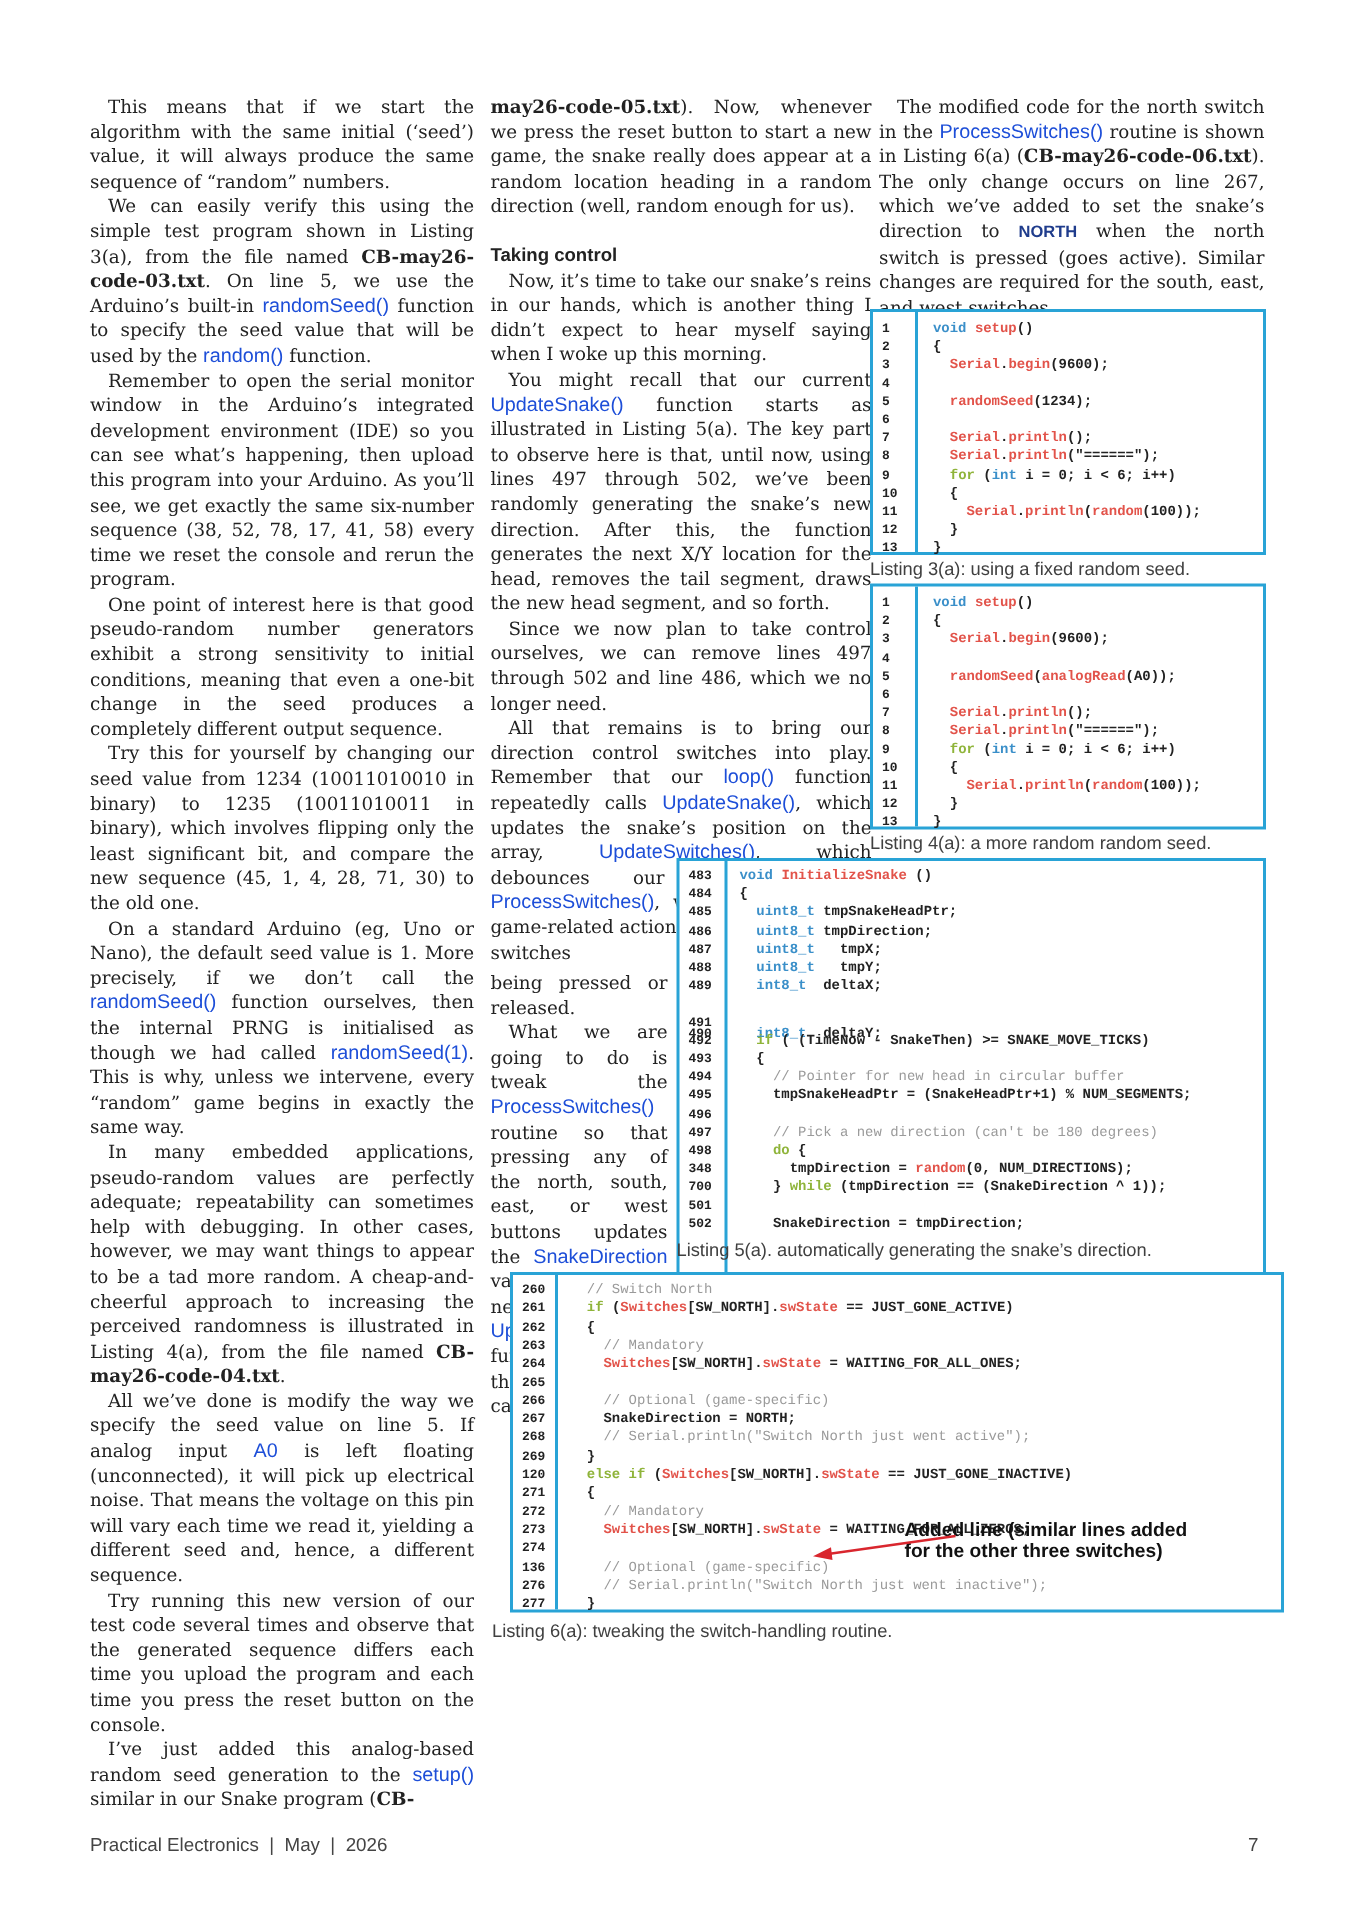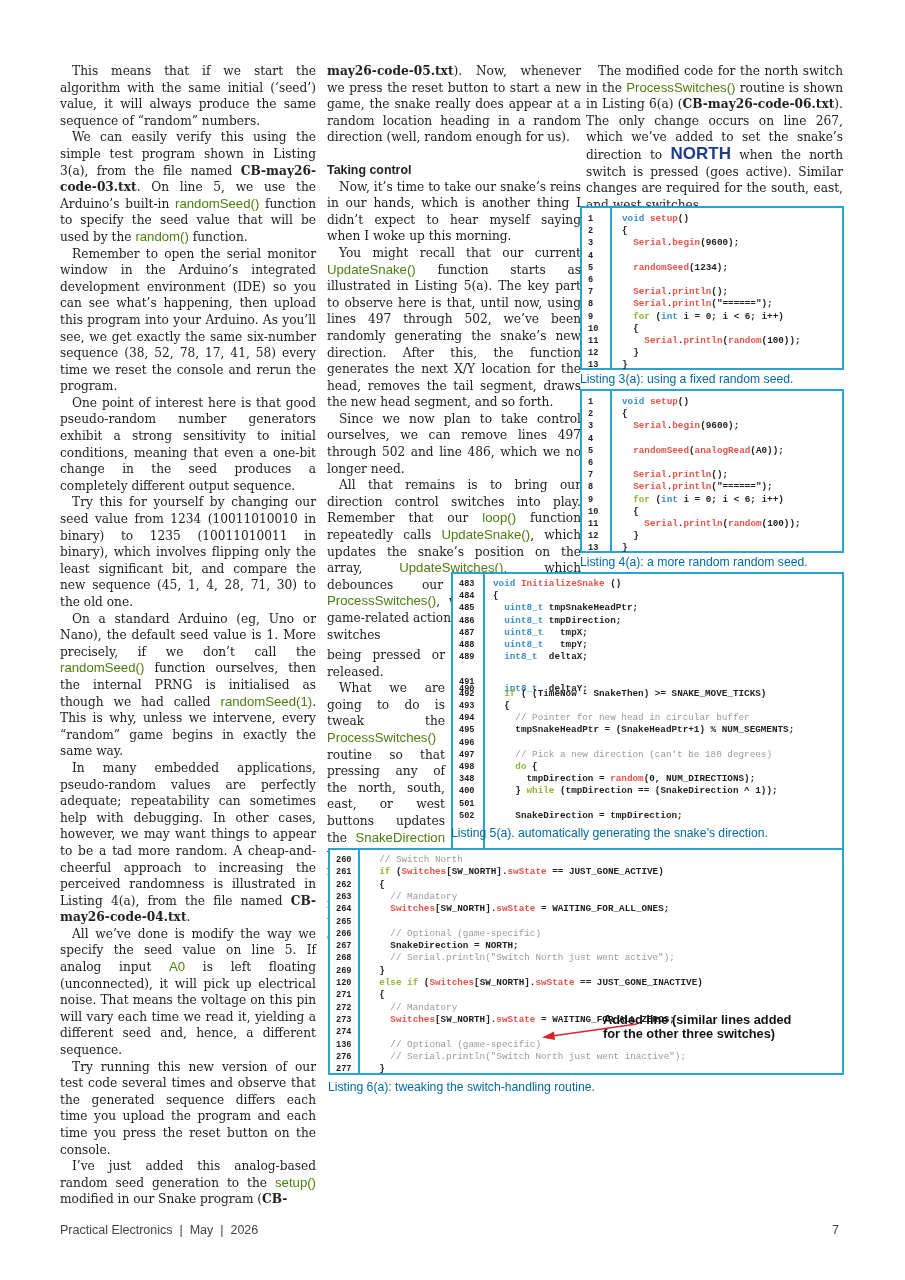--- a/index.html
+++ b/index.html
@@ -6,61 +6,61 @@
   html, body { width: 905px; height: 1280px; background: #ffffff; }
   body { position: relative; font-family: "DejaVu Serif", serif; color: #222; overflow: hidden; }
 
   .col { position: absolute; font-family: "DejaVu Serif", serif; font-size: 12.2px; line-height: 16.6px; text-align: justify; color: #222; }
   .col p { text-indent: 12px; }
   .col1 { left: 60px; top: 63px; width: 256px; }
   .col2 { left: 327px; top: 63px; width: 254px; }
   .col3 { left: 586px; top: 63px; width: 257px; }
   .col p.noindent { text-indent: 0; }
 
-  .kw { font-family: "Liberation Sans", sans-serif; color: #4d7c0f; font-size: 13.2px; }
-  .kwb { font-family: "Liberation Sans", sans-serif; color: #1f3c8c; font-weight: bold; font-size: 17px; }
+  .kw { font-family: "Liberation Sans", sans-serif; color: #1d4ed8; font-size: 13.2px; }
+  .kwb { font-family: "Liberation Sans", sans-serif; color: #1f3c8c; font-weight: bold; font-size: 11px; }
   .file { font-weight: bold; }
   .heading { font-family: "Liberation Sans", sans-serif; font-weight: bold; font-size: 12.4px; text-indent: 0 !important; margin-top: 16px; }
 
   .narrow { position: absolute; left: 327px; width: 118px; top: 647px; font-size: 12.2px; line-height: 16.6px; text-align: justify; }
   .narrow p { text-indent: 12px; }
   .narrow p.noindent { text-indent: 0; }
 
   .listing { position: absolute; border: 2px solid #29a3d6; background: #fff; font-family: "Liberation Mono", monospace; font-size: 9.3px; }
   .listing .gutter { position: absolute; left: 0; top: 0; bottom: 0; border-right: 2px solid #29a3d6; }
   .listing .line { position: absolute; left: 0; right: 0; height: 12px; line-height: 12px; white-space: pre; }
   .listing .ln { position: absolute; left: 6px; font-weight: bold; color: #222; font-size: 8.6px; }
   .listing .code { position: absolute; font-weight: bold; color: #222; }
 
   .c-kw { color: #3a8fc9; }
   .c-fn { color: #e2534a; }
   .c-ctl { color: #8fb43a; }
   .c-cm { color: #9a9a9a; font-weight: normal; }
 
-  .caption { position: absolute; font-family: "Liberation Sans", sans-serif; font-size: 12.2px; color: #0369a1; white-space: nowrap; }
+  .caption { position: absolute; font-family: "Liberation Sans", sans-serif; font-size: 12.2px; color: #404040; white-space: nowrap; }
 
   .annot { position: absolute; left: 603px; top: 1013px; font-family: "Liberation Sans", sans-serif; font-weight: bold; font-size: 12.8px; line-height: 14px; color: #111; }
 
   .footer-left { position: absolute; left: 60px; top: 1223px; font-family: "Liberation Sans", sans-serif; font-size: 12.5px; color: #444; }
   .footer-right { position: absolute; left: 832px; top: 1223px; font-family: "Liberation Sans", sans-serif; font-size: 12.5px; color: #444; }
 </style>
 </head>
 <body>
 
 <div class="col col1">
   <p><span>This means that if we start the algorithm with the same initial (‘seed’) value, it will always produce the same sequence of “random” numbers.</span></p>
   <p><span>We can easily verify this using the simple test program shown in Listing 3(a), from the file named </span><span class="file">CB-may26-code-03.txt</span><span>. On line 5, we use the Arduino’s built-in </span><span class="kw">randomSeed()</span><span> function to specify the seed value that will be used by the </span><span class="kw">random()</span><span> function.</span></p>
   <p><span>Remember to open the serial monitor window in the Arduino’s integrated development environment (IDE) so you can see what’s happening, then upload this program into your Arduino. As you’ll see, we get exactly the same six-number sequence (38, 52, 78, 17, 41, 58) every time we reset the console and rerun the program.</span></p>
   <p><span>One point of interest here is that good pseudo-random number generators exhibit a strong sensitivity to initial conditions, meaning that even a one-bit change in the seed produces a completely different output sequence.</span></p>
   <p><span>Try this for yourself by changing our seed value from 1234 (10011010010 in binary) to 1235 (10011010011 in binary), which involves flipping only the least significant bit, and compare the new sequence (45, 1, 4, 28, 71, 30) to the old one.</span></p>
   <p><span>On a standard Arduino (eg, Uno or Nano), the default seed value is 1. More precisely, if we don’t call the </span><span class="kw">randomSeed()</span><span> function ourselves, then the internal PRNG is initialised as though we had called </span><span class="kw">randomSeed(1)</span><span>. This is why, unless we intervene, every “random” game begins in exactly the same way.</span></p>
   <p><span>In many embedded applications, pseudo-random values are perfectly adequate; repeatability can sometimes help with debugging. In other cases, however, we may want things to appear to be a tad more random. A cheap-and-cheerful approach to increasing the perceived randomness is illustrated in Listing 4(a), from the file named </span><span class="file">CB-may26-code-04.txt</span><span>.</span></p>
   <p><span>All we’ve done is modify the way we specify the seed value on line 5. If analog input </span><span class="kw">A0</span><span> is left floating (unconnected), it will pick up electrical noise. That means the voltage on this pin will vary each time we read it, yielding a different seed and, hence, a different sequence.</span></p>
   <p><span>Try running this new version of our test code several times and observe that the generated sequence differs each time you upload the program and each time you press the reset button on the console.</span></p>
-  <p><span>I’ve just added this analog-based random seed generation to the </span><span class="kw">setup()</span><span> modified in our Snake program (</span><span class="file">CB-</span></p>
+  <p><span>I’ve just added this analog-based random seed generation to the </span><span class="kw">setup()</span><span> similar in our Snake program (</span><span class="file">CB-</span></p>
 </div>
 
 <div class="col col2">
   <p class="noindent"><span class="file">may26-code-05.txt</span><span>). Now, whenever we press the reset button to start a new game, the snake really does appear at a random location heading in a random direction (well, random enough for us).</span></p>
   <p class="heading">Taking control</p>
   <p><span>Now, it’s time to take our snake’s reins in our hands, which is another thing I didn’t expect to hear myself saying when I woke up this morning.</span></p>
   <p><span>You might recall that our current </span><span class="kw">UpdateSnake()</span><span> function starts as illustrated in Listing 5(a). The key part to observe here is that, until now, using lines 497 through 502, we’ve been randomly generating the snake’s new direction. After this, the function generates the next X/Y location for the head, removes the tail segment, draws the new head segment, and so forth.</span></p>
   <p><span>Since we now plan to take control ourselves, we can remove lines 497 through 502 and line 486, which we no longer need.</span></p>
   <p><span>All that remains is to bring our direction control switches into play. Remember that our </span><span class="kw">loop()</span><span> function repeatedly calls </span><span class="kw">UpdateSnake()</span><span>, which updates the snake’s position on the array, </span><span class="kw">UpdateSwitches()</span><span>, which debounces our switches, and </span><span class="kw">ProcessSwitches()</span><span>, which performs any game-related actions associated with the switches</span></p>
 </div>
@@ -122,27 +122,27 @@
     <div class="line" style="top: 89.4px; margin-top: 20px;"><span class="ln">490</span><span class="code" style="left: 40px;">  <span class="c-kw">int8_t</span>  deltaY;</span></div>
     <div class="line" style="top: 101.6px;"><span class="ln">491</span><span class="code" style="left: 40px;"></span></div>
     <div class="line" style="top: 113.8px;"><span class="ln">492</span><span class="code" style="left: 40px;">  <span class="c-ctl">if</span> ( (TimeNow - SnakeThen) &gt;= SNAKE_MOVE_TICKS)</span></div>
     <div class="line" style="top: 126px;"><span class="ln">493</span><span class="code" style="left: 40px;">  {</span></div>
     <div class="line" style="top: 138.2px;"><span class="ln">494</span><span class="code" style="left: 40px;">    <span class="c-cm">// Pointer for new head in circular buffer</span></span></div>
     <div class="line" style="top: 150.4px;"><span class="ln">495</span><span class="code" style="left: 40px;">    tmpSnakeHeadPtr = (SnakeHeadPtr+1) % NUM_SEGMENTS;</span></div>
     <div class="line" style="top: 162.6px;"><span class="ln">496</span><span class="code" style="left: 40px;"></span></div>
     <div class="line" style="top: 174.8px;"><span class="ln">497</span><span class="code" style="left: 40px;">    <span class="c-cm">// Pick a new direction (can't be 180 degrees)</span></span></div>
     <div class="line" style="top: 187px;"><span class="ln">498</span><span class="code" style="left: 40px;">    <span class="c-ctl">do</span> {</span></div>
     <div class="line" style="top: 199.2px;"><span class="ln">348</span><span class="code" style="left: 40px;">      tmpDirection = <span class="c-fn">random</span>(0, NUM_DIRECTIONS);</span></div>
-    <div class="line" style="top: 211.4px;"><span class="ln">400</span><span class="code" style="left: 40px;">    } <span class="c-ctl">while</span> (tmpDirection == (SnakeDirection ^ 1));</span></div>
+    <div class="line" style="top: 211.4px;"><span class="ln">700</span><span class="code" style="left: 40px;">    } <span class="c-ctl">while</span> (tmpDirection == (SnakeDirection ^ 1));</span></div>
     <div class="line" style="top: 223.6px;"><span class="ln">501</span><span class="code" style="left: 40px;"></span></div>
     <div class="line" style="top: 235.8px;"><span class="ln">502</span><span class="code" style="left: 40px;">    SnakeDirection = tmpDirection;</span></div>
   </div>
 <div class="caption" style="left:451px; top:826px;">Listing 5(a). automatically generating the snake’s direction.</div>
 
-<div class="listing" id="l6" style="left:328px; top:848px; width:516px; height:227px; top:848px;">
+<div class="listing" id="l6" style="left:340px; top:848px; width:516px; height:227px; top:848px;">
   <div class="gutter" style="width:30px;"></div>
 <div class="line" style="top: 4px;"><span class="ln">260</span><span class="code" style="left: 38px;">  <span class="c-cm">// Switch North</span></span></div>
     <div class="line" style="top: 16.3px;"><span class="ln">261</span><span class="code" style="left: 38px;">  <span class="c-ctl">if</span> (<span class="c-fn">Switches</span>[SW_NORTH].<span class="c-fn">swState</span> == JUST_GONE_ACTIVE)</span></div>
     <div class="line" style="top: 28.6px;"><span class="ln">262</span><span class="code" style="left: 38px;">  {</span></div>
     <div class="line" style="top: 40.9px;"><span class="ln">263</span><span class="code" style="left: 38px;">    <span class="c-cm">// Mandatory</span></span></div>
     <div class="line" style="top: 53.2px;"><span class="ln">264</span><span class="code" style="left: 38px;">    <span class="c-fn">Switches</span>[SW_NORTH].<span class="c-fn">swState</span> = WAITING_FOR_ALL_ONES;</span></div>
     <div class="line" style="top: 65.5px;"><span class="ln">265</span><span class="code" style="left: 38px;"></span></div>
     <div class="line" style="top: 77.8px;"><span class="ln">266</span><span class="code" style="left: 38px;">    <span class="c-cm">// Optional (game-specific)</span></span></div>
     <div class="line" style="top: 90.1px;"><span class="ln">267</span><span class="code" style="left: 38px;">    SnakeDirection = NORTH;</span></div>
     <div class="line" style="top: 102.4px;"><span class="ln">268</span><span class="code" style="left: 38px;">    <span class="c-cm">// Serial.println("Switch North just went active");</span></span></div>

